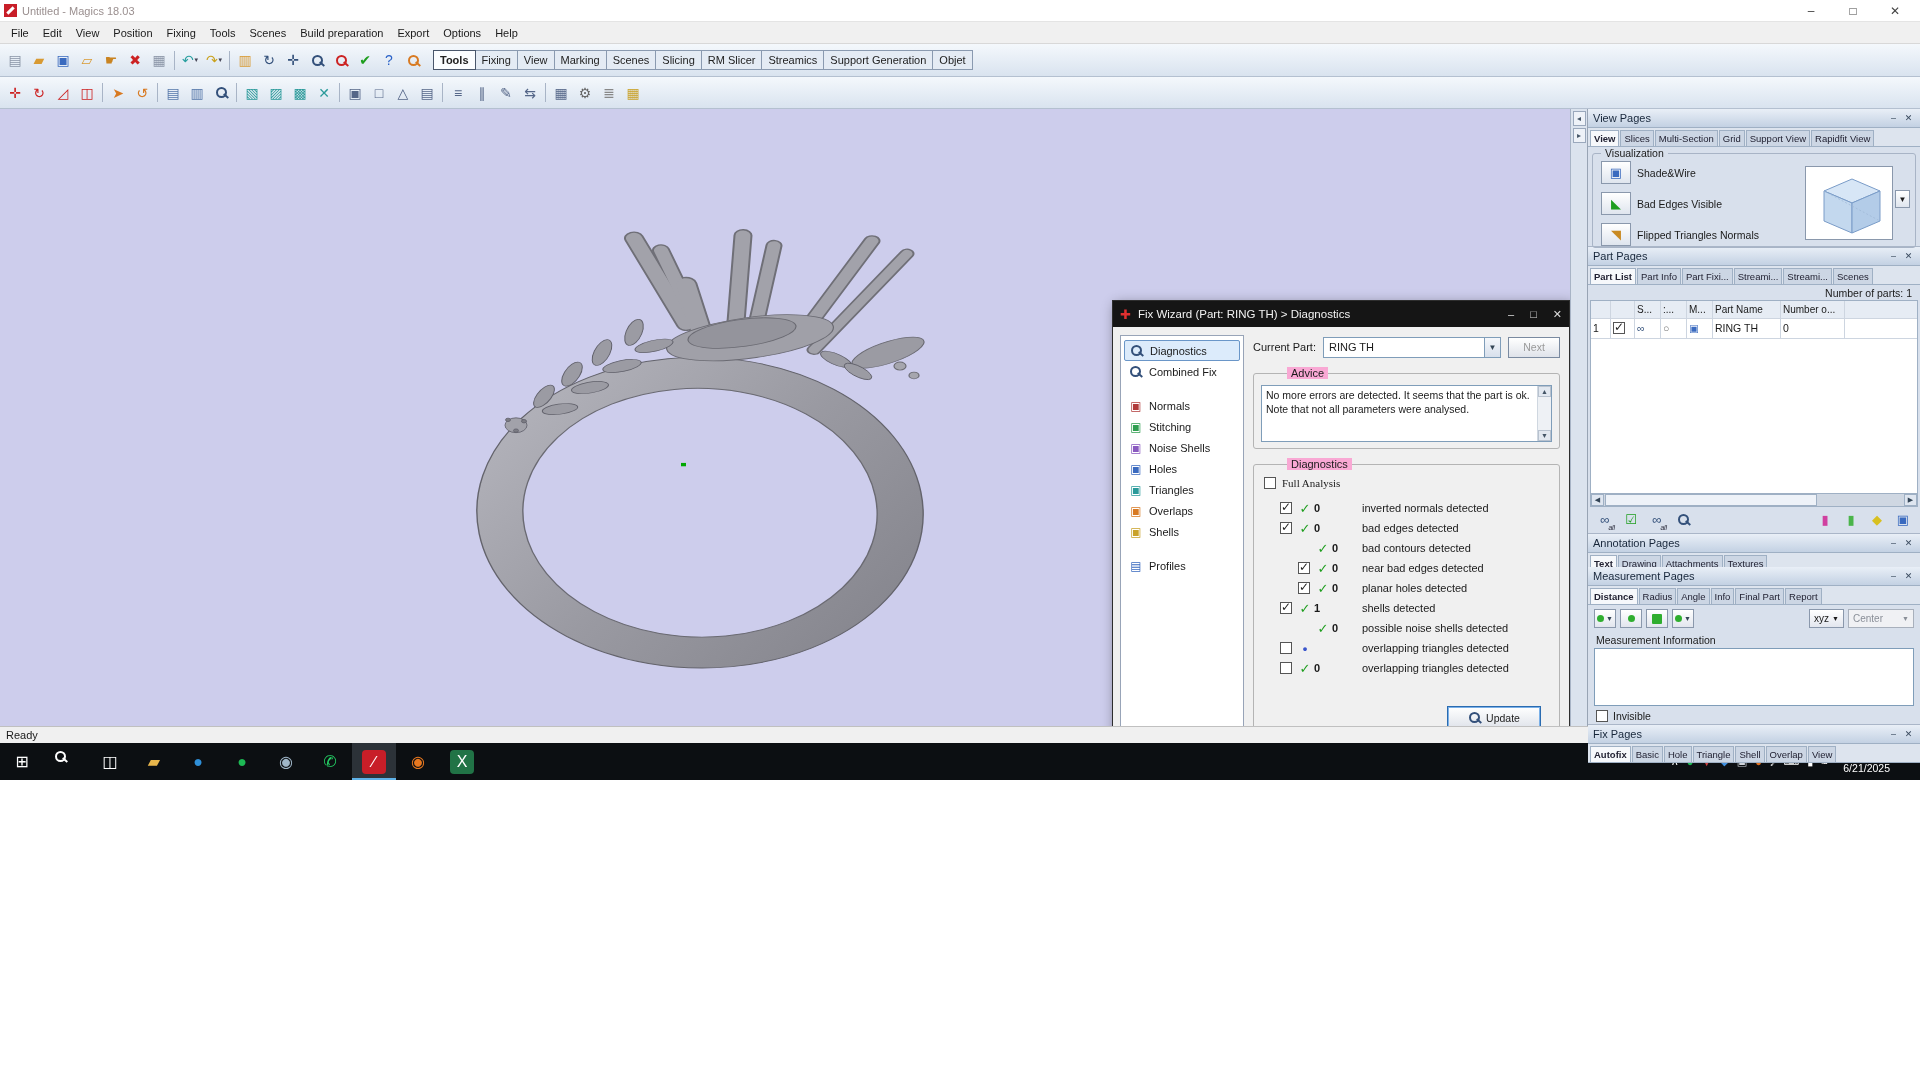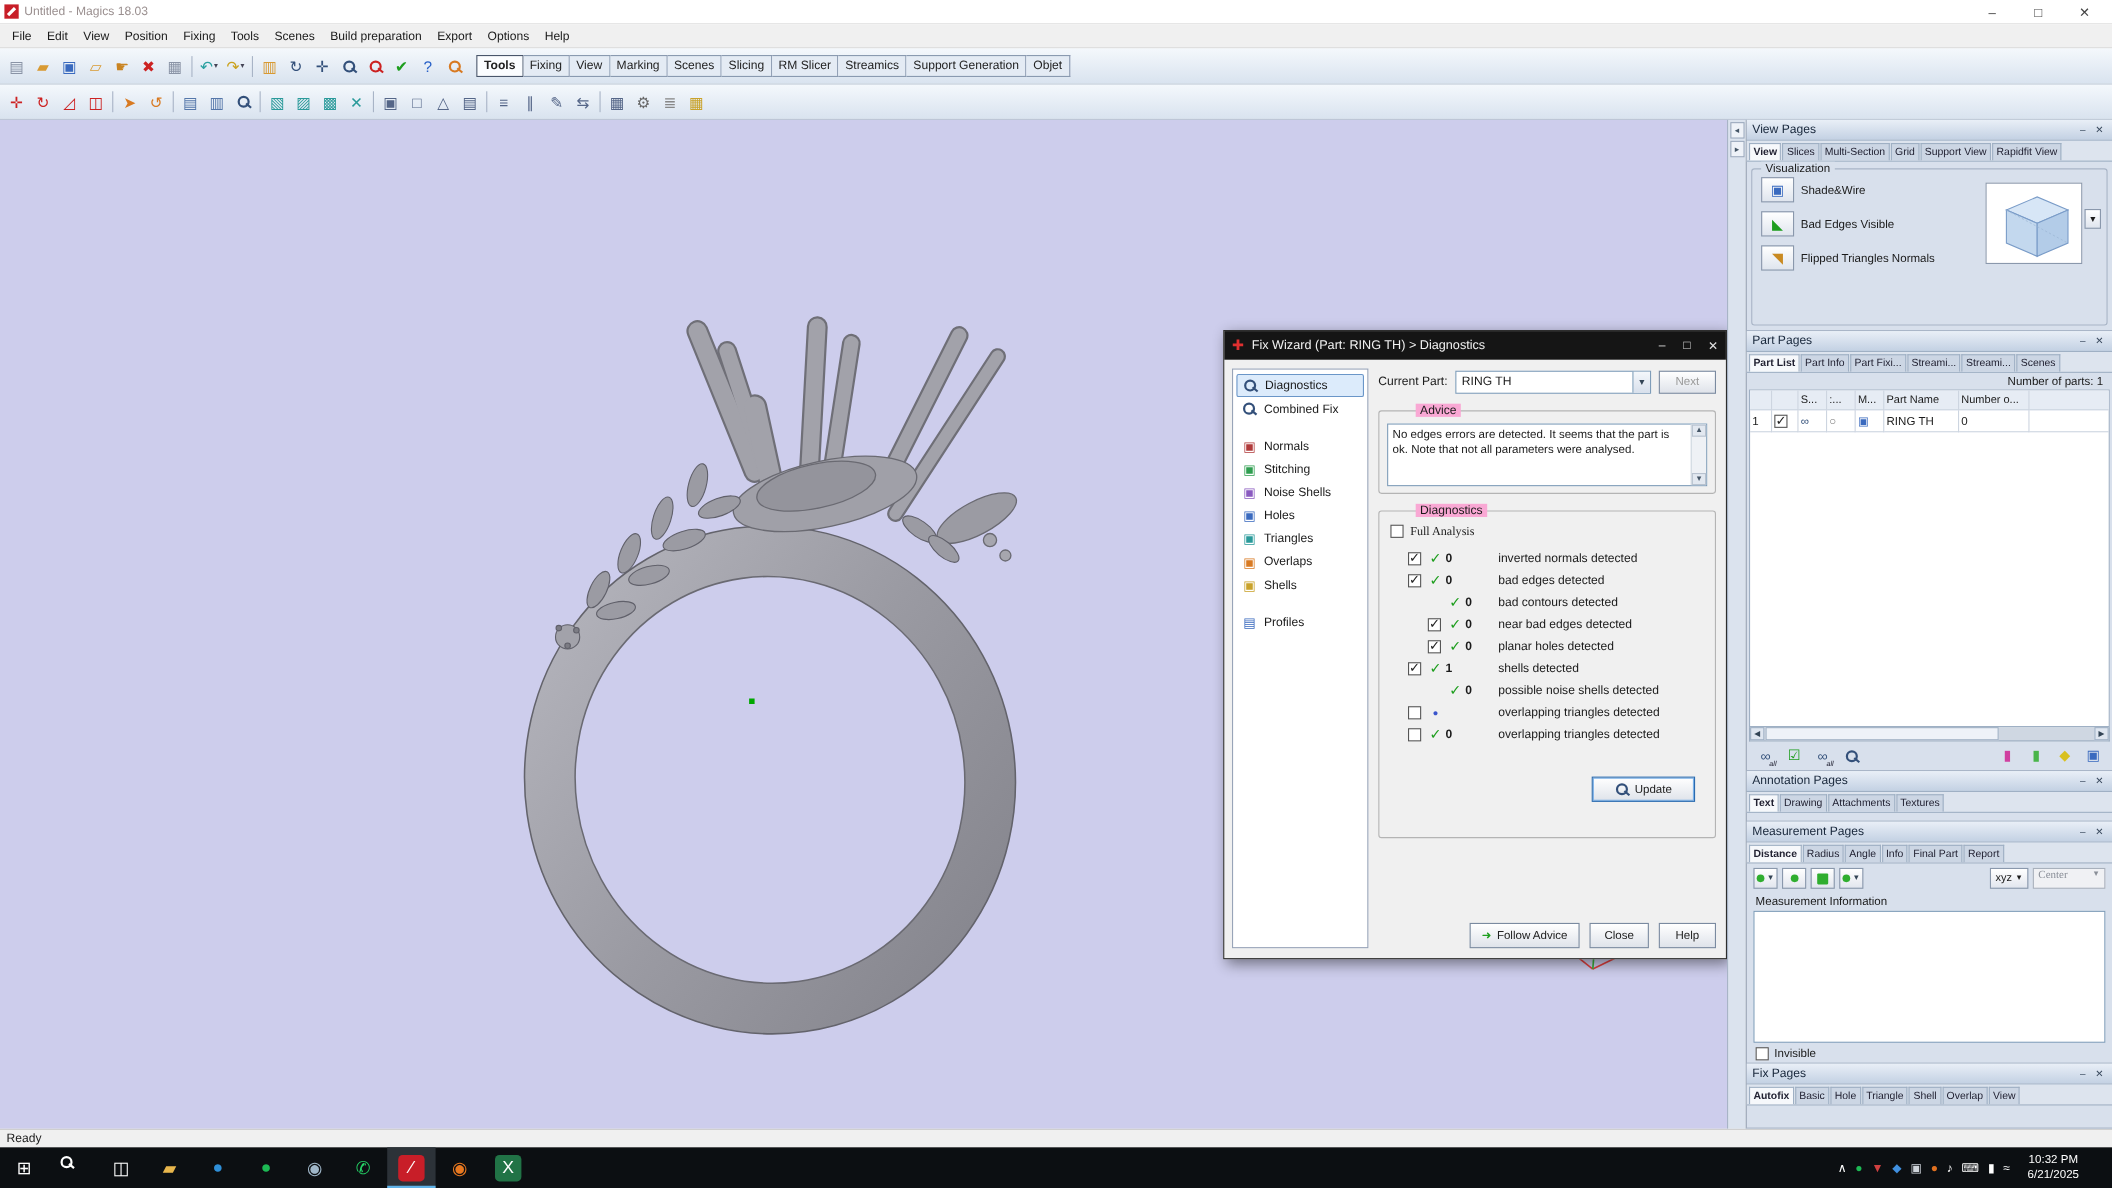--- a/index.html
+++ b/index.html
@@ -1,18 +1,18 @@
 <!DOCTYPE html>
 <html><head>
 <meta charset="utf-8">
 <style>
   * { box-sizing: border-box; margin: 0; padding: 0; }
   html,body { width:1920px; height:1080px; overflow:hidden; }
   body { font-family:"Liberation Sans","DejaVu Sans",sans-serif; font-size:11px; color:#1a1a1a; background:#fff; }
-  #app { width:1920px; height:1080px; display:flex; flex-direction:column; }
+  #app { width:1920px; height:780px; display:flex; flex-direction:column; }
 
   
   .titlebar { height:22px; background:#ffffff; display:flex; align-items:center; padding:0 4px; border-bottom:1px solid #e4e4e4; }
   .app-logo { width:13px; height:13px; background:#c81e28; position:relative; margin-right:5px; flex:none; }
   .app-logo::after { content:""; position:absolute; left:2px; top:5px; width:9px; height:3px; background:#fff; transform:rotate(-45deg); }
   .title-text { color:#9a8f8f; font-size:11px; }
   .win-controls { margin-left:auto; display:flex; }
   .win-btn { width:42px; height:21px; display:flex; align-items:center; justify-content:center; color:#444; font-size:12px; }
   .menubar { height:22px; background:#f0f0f0; display:flex; align-items:center; padding:0 4px; border-bottom:1px solid #d8d8d8; }
   .mitem { padding:2px 7px; }
@@ -84,21 +84,21 @@
   .pfi .sub { position:absolute; bottom:-2px; right:0; font-size:6.5px; color:#223; }
   .pfoot .spacer { flex:1; }
 
   
   .snap-row { flex:none; display:flex; align-items:center; gap:4px; padding:4px 6px 2px 6px; }
   .snapc { height:19px; min-width:22px; border:1px solid #8a98ac; background:linear-gradient(#fff,#e2e6ee); display:inline-flex; align-items:center; justify-content:center; gap:2px; padding:0 2px; }
   .snapc .dot { width:7px; height:7px; border-radius:50%; background:#2fae2f; }
   .snapc.filled .dot { border-radius:1px; width:10px; height:10px; }
   .snapc .ddv { font-style:normal; font-size:7px; color:#345; }
   .xyzbtn { height:19px; border:1px solid #8a98ac; background:linear-gradient(#fff,#e2e6ee); padding:0 4px; display:inline-flex; align-items:center; gap:3px; font-size:10px; margin-left:auto; }
-  .centersel { height:19px; width:66px; border:1px solid #a8b0bc; background:#f0f1f4; color:#8a8f98; padding:0 4px; display:inline-flex; align-items:flex-start; font-size:10px;font-family:Liberation Serif, serif; }
+  .centersel { height:19px; width:66px; border:1px solid #a8b0bc; background:#f0f1f4; color:#8a8f98; padding:0 4px; display:inline-flex; align-items:center; font-size:10px; }
   .centersel .ddv { margin-left:auto; font-size:7px; }
   .mi-label { flex:none; font-size:10.5px; padding:4px 0 2px 8px; }
   .mi-box { flex:1; margin:0 6px; background:#fff; border:1px solid #7f9db9; min-height:30px; }
   .inv-row { flex:none; display:flex; align-items:center; gap:5px; padding:4px 0 2px 8px; font-size:10.5px; }
   .mbtn-row { flex:none; display:flex; gap:8px; padding:4px 6px 6px 6px; }
 
   
   .btn { border:1px solid #7a8aa0; background:linear-gradient(#ffffff,#dfe3ea); padding:2px 10px; font-size:10.5px; font-family:inherit; color:#222; display:inline-flex; align-items:center; justify-content:center; gap:5px; }
   .btn.focused { border:1px solid #2a6bb0; box-shadow:0 0 0 1px #7ab0e8 inset; }
   .btn.disabled { color:#9a9a9a; }
@@ -506,21 +506,21 @@
               <span class="combo">
                 <span>RING TH</span>
                 <span class="combo-btn">▼</span>
               </span>
               <button class="btn nextb disabled">Next</button>
             </div>
 
             <div class="group adv-group">
               <span class="gtitle">Advice</span>
               <div class="advice-box">
-                <div class="advice-text">No edges errors are detected. It seems that the part is ok. Note that not all parameters were analysed.</div>
+                <div class="advice-text">No more errors are detected. It seems that the part is ok. Note that not all parameters were analysed.</div>
                 <div class="mini-scroll">
                   <span class="msb">▲</span>
                   <span class="msb">▼</span>
                 </div>
               </div>
             </div>
 
             <div class="group diag-group">
               <span class="gtitle">Diagnostics</span>
               <div class="fa-row">

